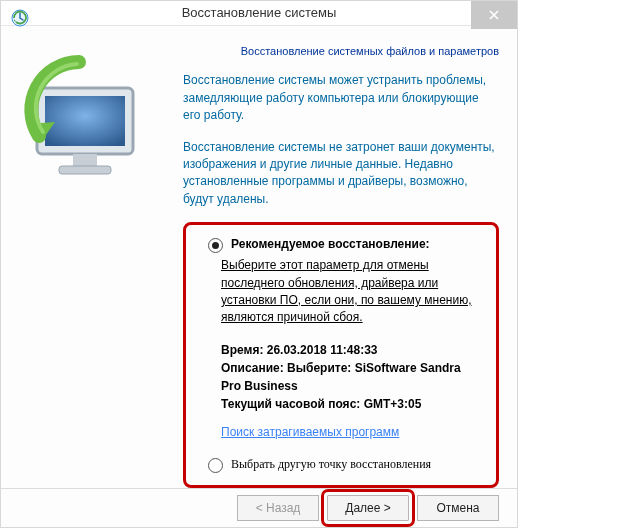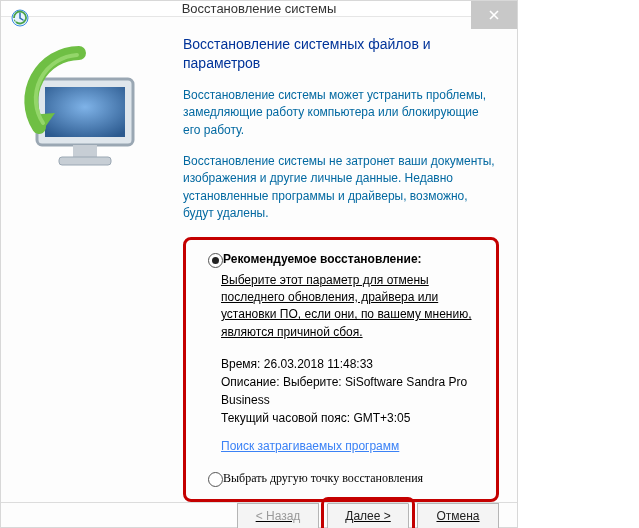--- a/index.html
+++ b/index.html
@@ -67,41 +67,43 @@
     width: 140px;
     height: 140px;
     position: relative;
   }
   .right {
     flex: 1;
     padding-left: 4px;
     box-sizing: border-box;
   }
   h1.heading {
-    font-size: 14px;
+    font-size: 11px;
     font-weight: 400;
     color: #003399;
     margin: 0 0 14px 0;
     line-height: 1.35;
+    text-align: right;
   }
   .para {
     font-size: 12px;
     color: #0369a1;
     line-height: 1.45;
     margin: 0 0 14px 0;
   }
   .options-box {
     border: 3px solid #c40000;
     border-radius: 8px;
     padding: 10px 14px 12px 14px;
     margin-top: 4px;
   }
   .radio-row {
     display: flex;
     align-items: flex-start;
+    gap: 8px;
     margin-top: 2px;
     padding-left: 8px;
   }
   .radio {
     width: 13px;
     height: 13px;
     border: 1px solid #555;
     border-radius: 50%;
     flex-shrink: 0;
     margin-top: 1px;
@@ -127,20 +129,21 @@
   .sub {
     margin: 4px 0 0 21px;
     font-size: 12px;
     line-height: 1.45;
     text-decoration: underline;
   }
   .kv {
     margin: 14px 0 0 21px;
     font-size: 12px;
     line-height: 1.5;
+    font-weight: bold;
   }
   .kv div { white-space: normal; }
   .link {
     color: #3b82f6;
     text-decoration: underline;
     cursor: pointer;
     display: inline-block;
     margin: 12px 0 0 21px;
     font-size: 12px;
   }
@@ -149,21 +152,20 @@
   }
   .footer {
     height: 56px;
     border-top: 1px solid #dcdcdc;
     display: flex;
     align-items: center;
     justify-content: flex-end;
     padding: 0 18px;
     gap: 8px;
     box-sizing: border-box;
-    text-decoration: underline;
   }
   .btn {
     min-width: 82px;
     height: 26px;
     background: #f4f4f4;
     border: 1px solid #b5b5b5;
     font-family: inherit;
     font-size: 12px;
     color: #222;
     cursor: pointer;

